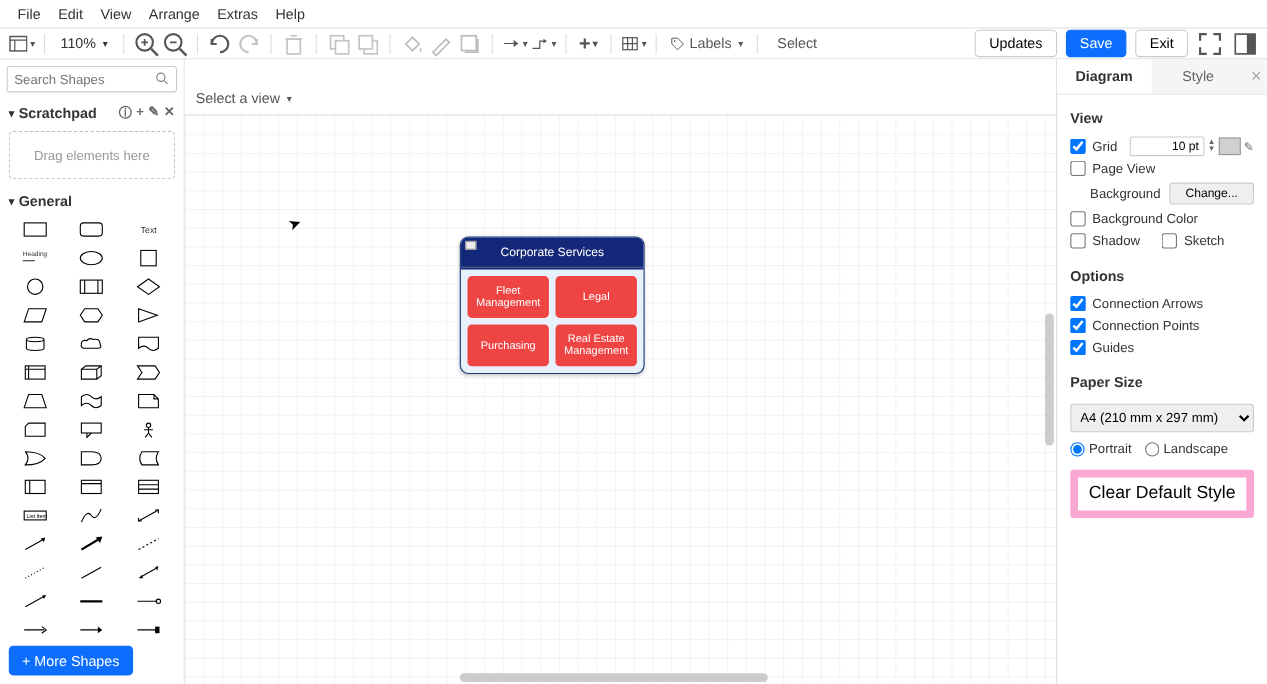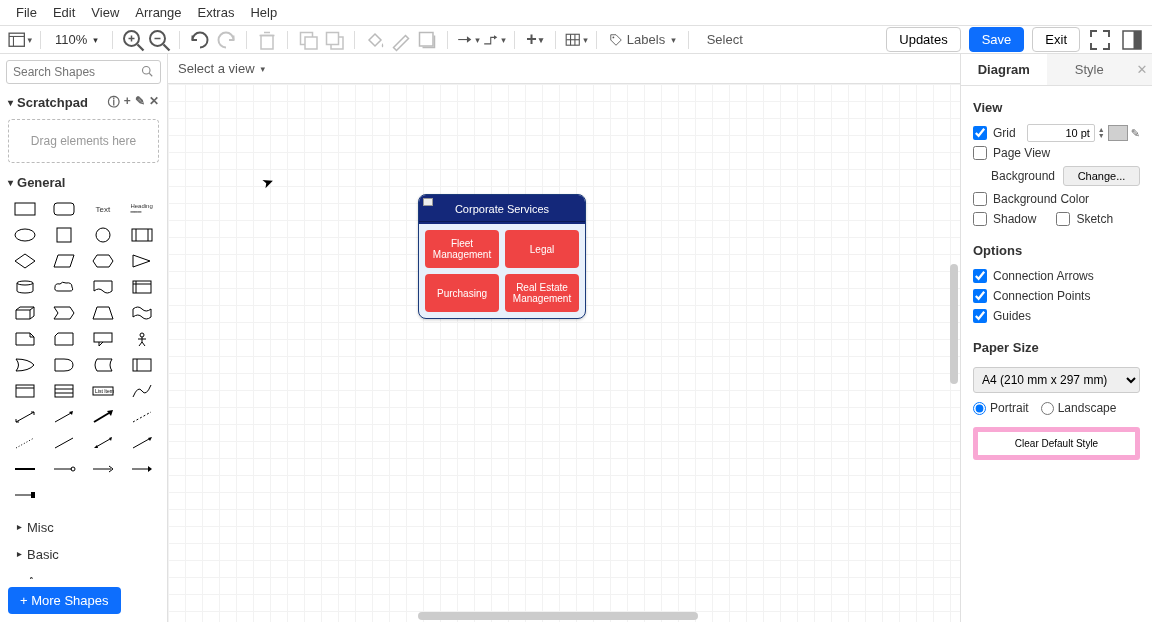--- a/index.html
+++ b/index.html
@@ -17,29 +17,29 @@
 .left-panel { width: 168px; border-right: 1px solid #e0e0e0; display: flex; flex-direction: column; }
 .search-row { padding: 6px; }
 .search-box { width: 100%; border: 1px solid #ccc; border-radius: 3px; padding: 4px 24px 4px 6px; font-size: 12px; position: relative; }
 .search-wrap { position: relative; }
 .search-icon { position: absolute; right: 8px; top: 5px; color: #888; }
 .section-header { padding: 4px 8px; display: flex; align-items: center; font-weight: 600; cursor: pointer; }
 .section-header .caret { margin-right: 4px; font-size: 10px; }
 .section-header .icons { margin-left: auto; display: flex; gap: 4px; color: #666; font-size: 12px; }
 .scratchpad-box { margin: 4px 8px 8px 8px; border: 1px dashed #bbb; border-radius: 4px; padding: 14px 4px; text-align: center; color: #999; font-size: 12px; }
 .shapes-scroll { flex: 1; overflow-y: auto; padding: 4px 8px; }
-.shapes-grid { display: grid; grid-template-columns: repeat(4, 1fr); gap: 4px; margin-bottom: 8px; }
+.shapes-grid { display: grid; grid-template-columns: repeat(3, 1fr); gap: 4px; margin-bottom: 8px; }
 .shape-cell { height: 22px; display: flex; align-items: center; justify-content: center; cursor: pointer; }
 .shape-cell svg { width: 24px; height: 16px; }
 .collapsed-section { padding: 6px 8px; cursor: pointer; display: flex; align-items: center; }
 .collapsed-section .caret { margin-right: 6px; font-size: 10px; transform: rotate(-90deg); display: inline-block; }
 .more-shapes-row { padding: 8px; display: flex; justify-content: flex-start; }
 .more-shapes { background: #0d6efd; color: #fff; border: none; padding: 6px 12px; border-radius: 4px; font-size: 13px; cursor: pointer; }
 .center { flex: 1; display: flex; flex-direction: column; position: relative; background: #fff; }
-.view-select-row { height: 30px; display: flex; align-items: center; padding: 0 10px; border-bottom: 1px solid #e0e0e0; }
+.view-select-row { height: 30px; display: flex; align-items: center; padding: 0 10px; border-bottom: 1px solid #e0e0e0; margin-top: 21px; }
 .view-select { color: #555; cursor: pointer; display: flex; align-items: center; gap: 4px; }
 .canvas-wrap { flex: 1; position: relative; overflow: hidden; }
 .canvas { position: absolute; inset: 0; background-image: linear-gradient(#f2f2f2 1px, transparent 1px), linear-gradient(90deg, #f2f2f2 1px, transparent 1px); background-size: 17px 17px; }
 .page-outline { position: absolute; left: 80px; top: 0px; width: 500px; height: 100%; }
 .diagram-node { position: absolute; left: 250px; top: 110px; width: 168px; background: #e8f0fb; border: 1px solid #1b3a7a; border-radius: 8px; box-shadow: 0 1px 3px rgba(0,0,0,0.2); }
 .node-header { background: #14287a; color: #fff; padding: 8px 6px 6px 6px; text-align: center; font-size: 11px; border-radius: 7px 7px 0 0; border-bottom: 1px solid #0a1a55; position: relative; }
 .node-icon-box { position: absolute; left: 4px; top: 3px; width: 10px; height: 8px; background: #eee; border: 1px solid #999; }
 .node-header-bottom-line { height: 2px; background: #14287a; }
 .node-body { padding: 6px; display: grid; grid-template-columns: 1fr 1fr; gap: 6px; }
 .child-node { background: #ef4444; color: #fff; border-radius: 4px; padding: 8px 4px; text-align: center; font-size: 10px; display: flex; align-items: center; justify-content: center; min-height: 38px; }
@@ -60,21 +60,21 @@
 .grid-input { width: 68px; border: 1px solid #ccc; border-radius: 2px; padding: 2px 4px; font-size: 11px; text-align: right; }
 .color-swatch { width: 20px; height: 16px; border: 1px solid #999; background: #d0d0d0; }
 .edit-pencil { font-size: 11px; color: #666; cursor: pointer; }
 .stepper { display: flex; flex-direction: column; font-size: 7px; color: #666; line-height: 6px; }
 .bg-row { display: flex; align-items: center; gap: 8px; padding: 3px 0; font-size: 12px; }
 .change-btn { border: 1px solid #ccc; border-radius: 3px; padding: 3px 8px; font-size: 11px; cursor: pointer; }
 .two-checks { display: flex; gap: 20px; }
 .paper-select { width: 100%; border: 1px solid #ccc; border-radius: 3px; padding: 4px; font-size: 12px; margin-top: 4px; }
 .radio-row { display: flex; gap: 12px; padding: 8px 0; font-size: 12px; align-items: center; }
 .radio-row label { display: flex; align-items: center; gap: 4px; }
-.clear-btn { width: 100%; border: 5px solid #f9a8d4; border-radius: 3px; padding: 6px; font-size: 10px; cursor: pointer; background: #fff; margin-top: 4px; }
+.clear-btn { width: 100%; border: 7px solid #f9a8d4; border-radius: 3px; padding: 6px; font-size: 16px; cursor: pointer; background: #fff; margin-top: 4px; }
 .caret-down { font-size: 9px; margin-left: 2px; }
 .select-text { color: #555; padding-left: 10px; }
 </style>
 </head>
 <body>
 
 <div class="menubar">
   <span>File</span>
   <span>Edit</span>
   <span>View</span>

